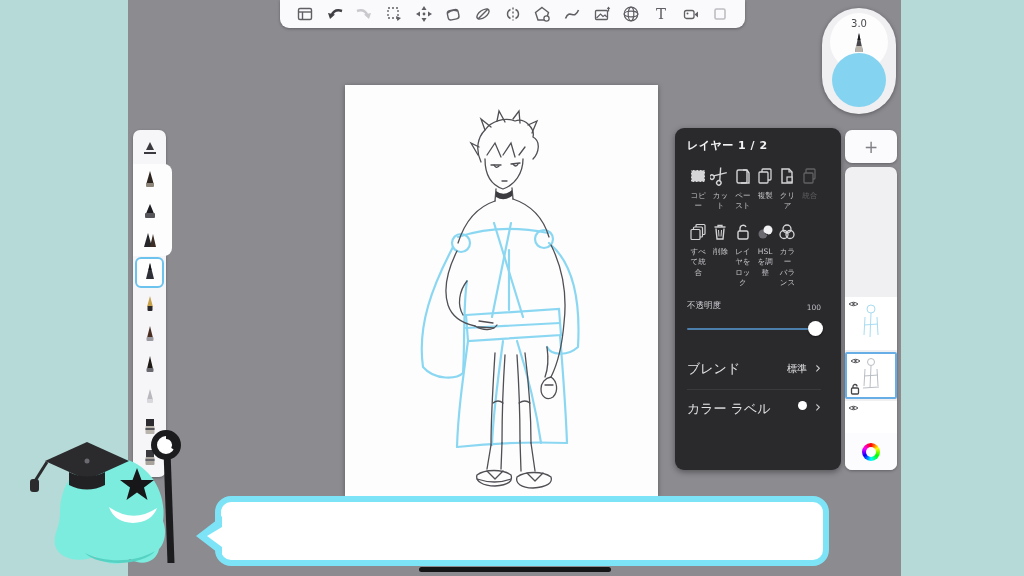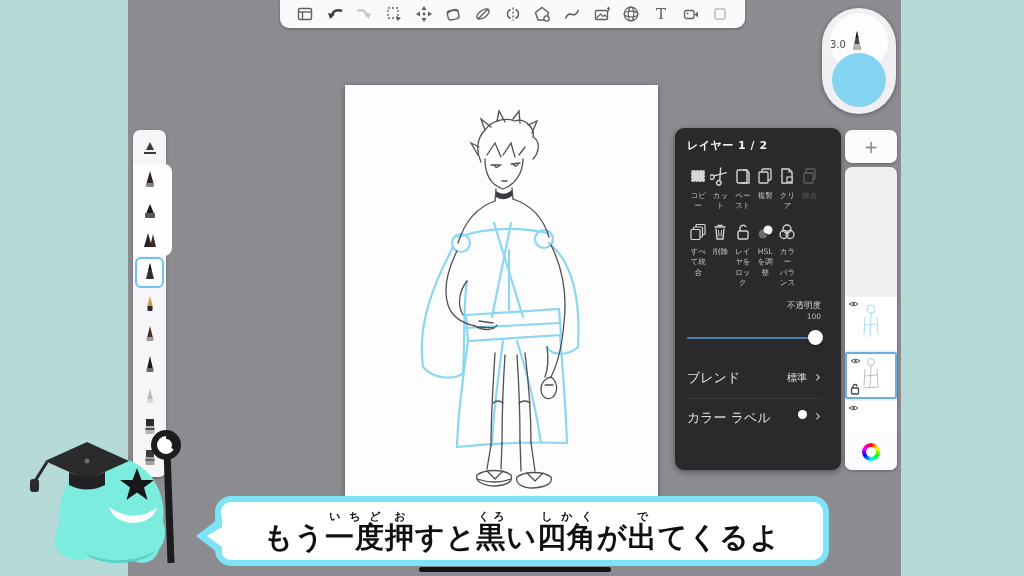--- a/index.html
+++ b/index.html
@@ -11,21 +11,21 @@
   #toolbar { position:absolute; left:280px; top:0; width:465px; height:28px;
     background:#fafafc; border-radius:0 0 9px 9px; box-shadow:0 1px 3px rgba(0,0,0,.3);
     display:flex; align-items:center; padding:0 10px; gap:0; }
   .tbtn { flex:1; height:24px; display:flex; align-items:center; justify-content:center; cursor:pointer; }
   .tbtn svg { display:block; }
 
   
   #puck { position:absolute; left:822px; top:8px; width:74px; height:106px; background:#f0f0f3;
     border-radius:37px; box-shadow:0 1px 4px rgba(0,0,0,.35); }
   #puck .size-circle { position:absolute; left:8px; top:5px; width:58px; height:58px; border-radius:50%;
-    background:#fdfdfe; display:flex; flex-direction:row; align-items:center; }
+    background:#fdfdfe; display:flex; flex-direction:column; align-items:center; }
   #puck .size-val { font-size:10px; color:#4a4a4e; margin-top:5px; }
   #puck .color-puck { position:absolute; left:10px; bottom:7px; width:54px; height:54px; border-radius:50%;
     background:#84d3f0; }
 
   
   #brushbar { position:absolute; left:133px; top:130px; width:33px; height:347px;
     background:#f6f6f8; border-radius:7px; box-shadow:0 1px 3px rgba(0,0,0,.3);
     display:flex; flex-direction:column; align-items:center; padding:4px 0; }
   #brushbar .tab-bg { position:absolute; left:0; top:34px; width:39px; height:92px;
     background:#fdfdfe; border-radius:0 8px 8px 0; }
@@ -39,21 +39,21 @@
   
   #layerpanel { position:absolute; left:675px; top:128px; width:166px; height:342px;
     background:#2a292c; border-radius:9px; box-shadow:0 2px 6px rgba(0,0,0,.4);
     color:#d6d6d9; padding:10px 20px 0 12px; }
   #layerpanel .title { font-size:11px; font-weight:bold; color:#f2f2f3; letter-spacing:.5px; }
   .act-grid { display:grid; grid-template-columns:repeat(6,1fr); margin-top:10px; row-gap:2px; }
   .act { display:flex; flex-direction:column; align-items:center; cursor:pointer; padding:3px 0 6px 0; }
   .act .ic { height:20px; display:flex; align-items:flex-end; justify-content:center; }
   .act .lb { font-size:7.5px; color:#c4c4c8; margin-top:5px; text-align:center; white-space:pre-line; line-height:1.35; }
   .act.disabled { opacity:.32; }
-  .opacity-row { display:flex; justify-content:space-between; align-items:flex-end; margin-top:6px;flex-direction:column; }
+  .opacity-row { display:flex; justify-content:space-between; align-items:flex-end; margin-top:6px; }
   .opacity-row .ol { font-size:8.5px; color:#cfcfd3; }
   .opacity-row .ov { font-size:7.5px; color:#bfbfc4; }
   .slider { position:relative; margin-top:9px; height:15px; cursor:pointer; }
   .slider .track { position:absolute; left:0; right:0; top:7px; height:2px; background:#4d7fad; border-radius:1px; }
   .slider .knob { position:absolute; right:-2px; top:0; width:15px; height:15px; border-radius:50%; background:#fff;
     box-shadow:0 1px 2px rgba(0,0,0,.5); }
   .prow { display:flex; justify-content:space-between; align-items:center; height:39px; border-top:1px solid #3a3a3e; cursor:pointer; }
   .prow:first-of-type { border-top:none; }
   #rows { margin-top:14px; }
   .prow .pl { font-size:13px; color:#e3e3e6; }
@@ -574,17 +574,16 @@
       <rect x="5" y="56" width="9" height="13" rx="3" fill="#2b2b2e"></rect>
       <circle cx="62" cy="38" r="2.5" fill="#6a6a70"></circle>
     </g>
   </svg>
 
   <div id="bubble">
     <svg id="tail" width="30" height="44">
       <polygon points="28,2 28,42 2,22" fill="#7de4f7"></polygon>
       <polygon points="28,13 28,33 13,22" fill="#fff"></polygon>
     </svg>
-    <div class="txt"><span>もう</span><ruby>一度<rt>いちど</rt></ruby><ruby>押<rt>お</rt></ruby><span>すと</span><ruby>黒<rt>くろ</rt></ruby><span>い</span><ruby>四角<rt>しかく</rt></ruby><span>が</span><ruby>出<rt>で</rt></ruby><span>てくるよ</span></div>
   </div>
 
   <div id="homebar"></div>
 </div>
 
 </body></html>

